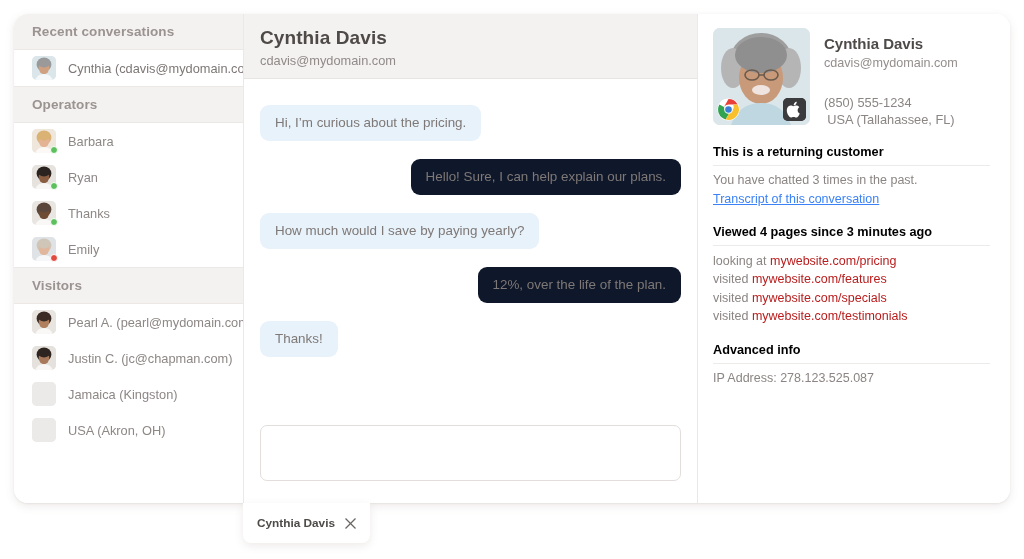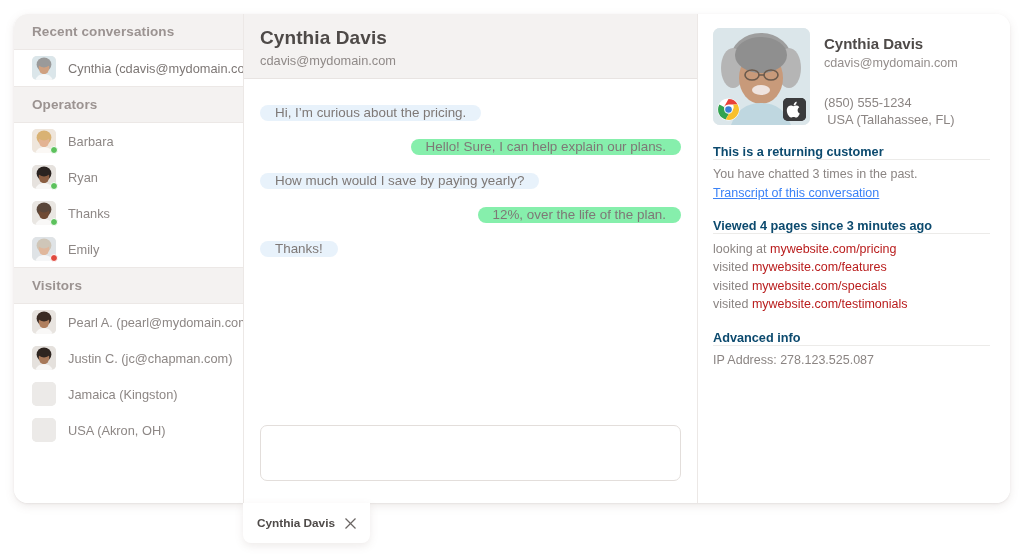--- a/index.html
+++ b/index.html
@@ -123,28 +123,28 @@
   #messages {
     flex: 1 1 auto;
     padding: 26px 16px 0 16px;
     overflow: hidden;
   }
   .msg-row { display: flex; margin-bottom: 18px; }
   .msg-row.in  { justify-content: flex-start; }
   .msg-row.out { justify-content: flex-end; }
   .bubble {
     border-radius: 9px;
-    padding: 0 15px;
+    padding: 10px 15px;
     font-size: 13.4px;
     color: #7e7876;
     max-width: 76%;
     line-height: 1.2;
   }
   .bubble.in  { background: #e8f2fb; }
-  .bubble.out { background: #86efac; }
+  .bubble.out { background: #0f172a; }
 
   #composer-area {
     flex: 0 0 auto;
     padding: 0 16px 18px 16px;
   }
   #message-input {
     width: 100%;
     height: 56px;
     box-sizing: border-box;
     border: 1px solid #e3dedb;
@@ -216,21 +216,22 @@
     font-size: 12.8px;
     color: #8b8583;
     margin-top: 2px;
     text-align: center;
   }
   .panel-section { margin-bottom: 16px; }
   .panel-section h3 {
     margin: 18px 0 6px 0;
     font-size: 12.7px;
     font-weight: bold;
-    color: #0c4a6e;
+    color: #000000;
+    padding-bottom: 6px;
     border-bottom: 1px solid #eceaE8;
     border-bottom-color: #ecebe9;
   }
   .panel-section p {
     margin: 0;
     font-size: 12.5px;
     color: #8b8583;
     line-height: 1.42;
   }
   .transcript-link {

